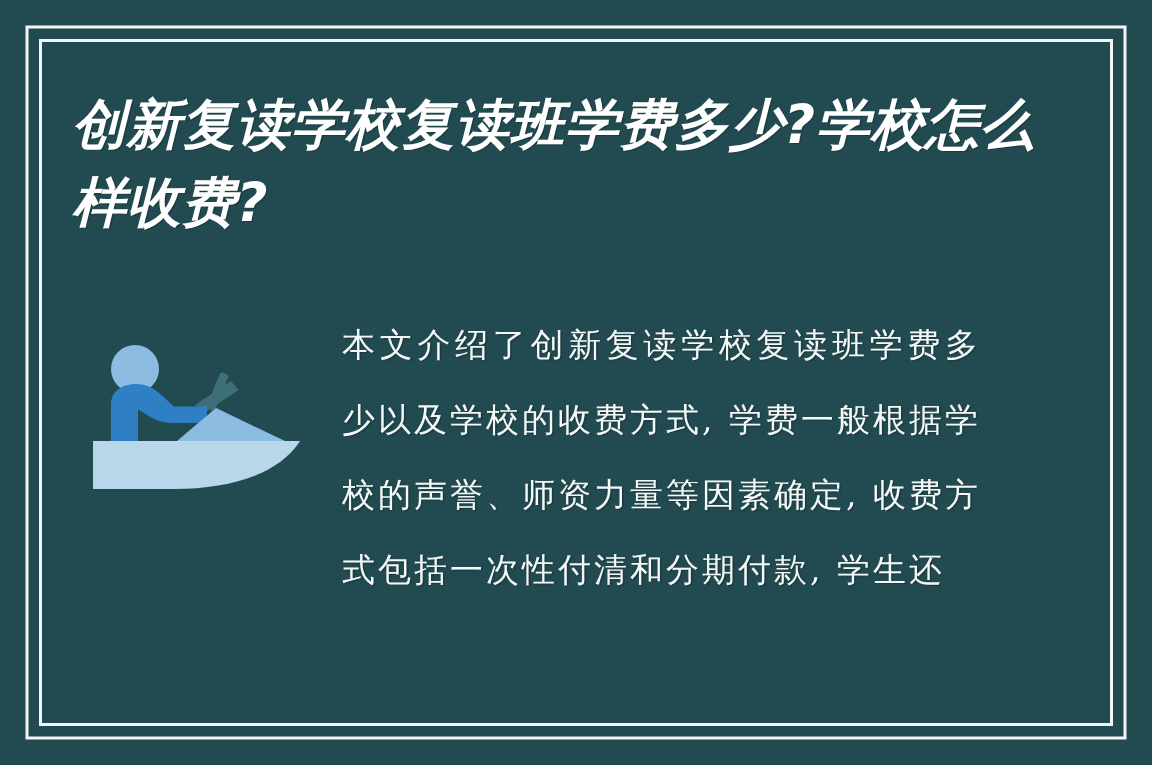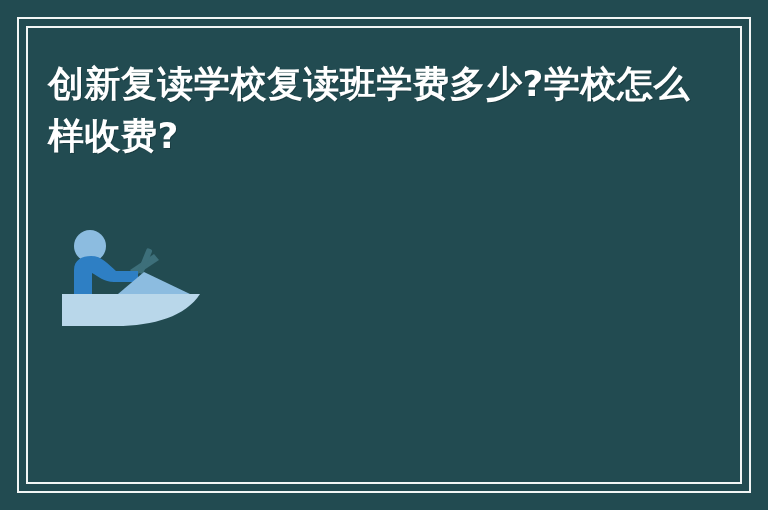--- a/index.html
+++ b/index.html
@@ -52,20 +52,21 @@
 
   
   #title {
     position: absolute;
     left: 48px;
     top: 58px;
     width: 660px;
     color: #ffffff;
     font-family: "DejaVu Sans", "Liberation Sans", sans-serif;
     font-weight: bold;
+    font-style: italic;
     font-size: 36px;
     line-height: 52px;
     letter-spacing: 0.5px;
     white-space: pre-wrap;
     text-shadow: 1px 1px 0 rgba(0,0,0,0.18);
   }
 
   
   #body-text {
     position: absolute;
@@ -110,14 +111,15 @@
       <circle cx="32" cy="20" r="16" fill="#8cbce0"></circle>
 
       <path d="M16 44 C16 34 24 30 33 30 C44 30 50 38 58 45 L80 45 L80 56 L56 56 C46 56 40 50 34 47 L34 68 L16 68 Z" fill="#2e7fc4"></path>
 
       <path d="M60 68 L86 46 L132 68 Z" fill="#8cbce0"></path>
 
       <path d="M4 68 L142 68 C128 90 96 100 58 100 L4 100 Z" fill="#b9d7ea"></path>
     </svg>
   </div>
 
+  <div id="body-text">本文介绍了创新复读学校复读班学费多少以及学校的收费方式, 学费一般根据学校的声誉、师资力量等因素确定, 收费方式包括一次性付清和分期付款, 学生还</div>
 
 </div>
 
 </body></html>

